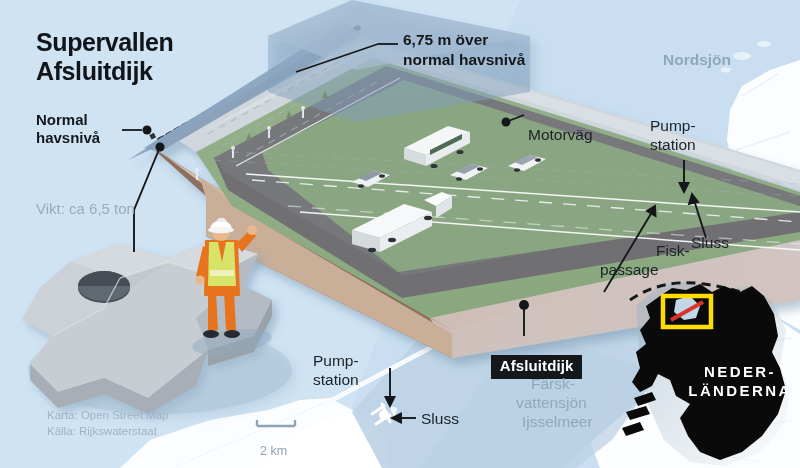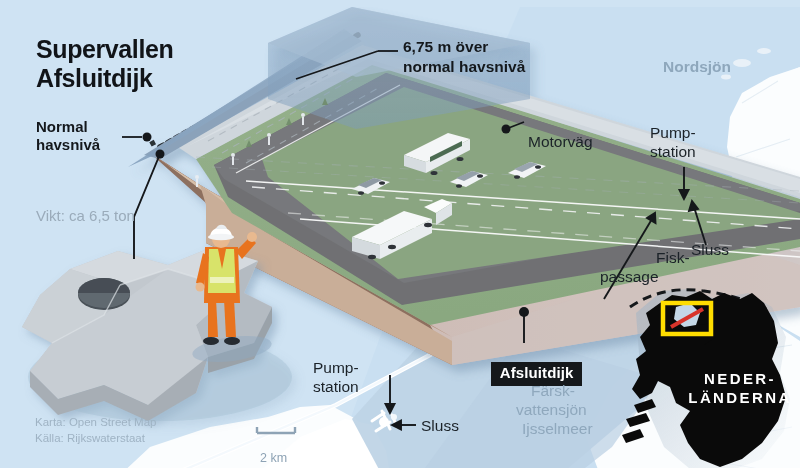--- a/index.html
+++ b/index.html
@@ -2,34 +2,34 @@
 <html><head>
 <meta charset="utf-8">
 <style>
   html,body{margin:0;padding:0;}
   body{
     width:800px;height:468px;overflow:hidden;
     background:#cfe3f3;
     font-family:"Liberation Sans","DejaVu Sans",sans-serif;
     position:relative;
   }
-  #infographic{position:absolute;left:0;top:7px;width:800px;height:352px;}
+  #infographic{position:absolute;left:0;top:0;width:800px;height:352px;}
   .layer{position:absolute;left:0;top:0;width:800px;height:468px;}
 
   
   .txt{position:absolute;white-space:pre;line-height:1.12;}
   .title{
     font-weight:bold;font-size:25px;color:#111418;letter-spacing:-0.4px;
   }
   .lbl-bold{font-weight:bold;font-size:15px;color:#14181c;}
   .lbl-reg{font-weight:normal;font-size:15.5px;color:#1b2228;}
   .lbl-gray{font-weight:normal;font-size:15px;color:#9aabba;}
   .lbl-water{font-weight:normal;font-size:15.5px;color:#8fa8bd;}
   .lbl-sea{font-weight:bold;font-size:15.5px;color:#8ea7bc;}
-  .credits{font-size:11.5px;color:#9fb3c4;line-height:1.35;}
+  .credits{font-size:11.5px;color:#9fb3c4;line-height:1.35;margin-left:12px;}
   .scalelabel{font-size:12.5px;color:#8ea3b5;}
   .badge{
     background:#15181b;color:#ffffff;font-weight:bold;font-size:15px;
     padding:3px 9px 4px 9px;display:inline-block;letter-spacing:0.1px;
   }
   .country{
     font-weight:bold;font-size:15px;color:#ffffff;letter-spacing:2.4px;
     line-height:1.25;text-align:center;
   }
 </style>

